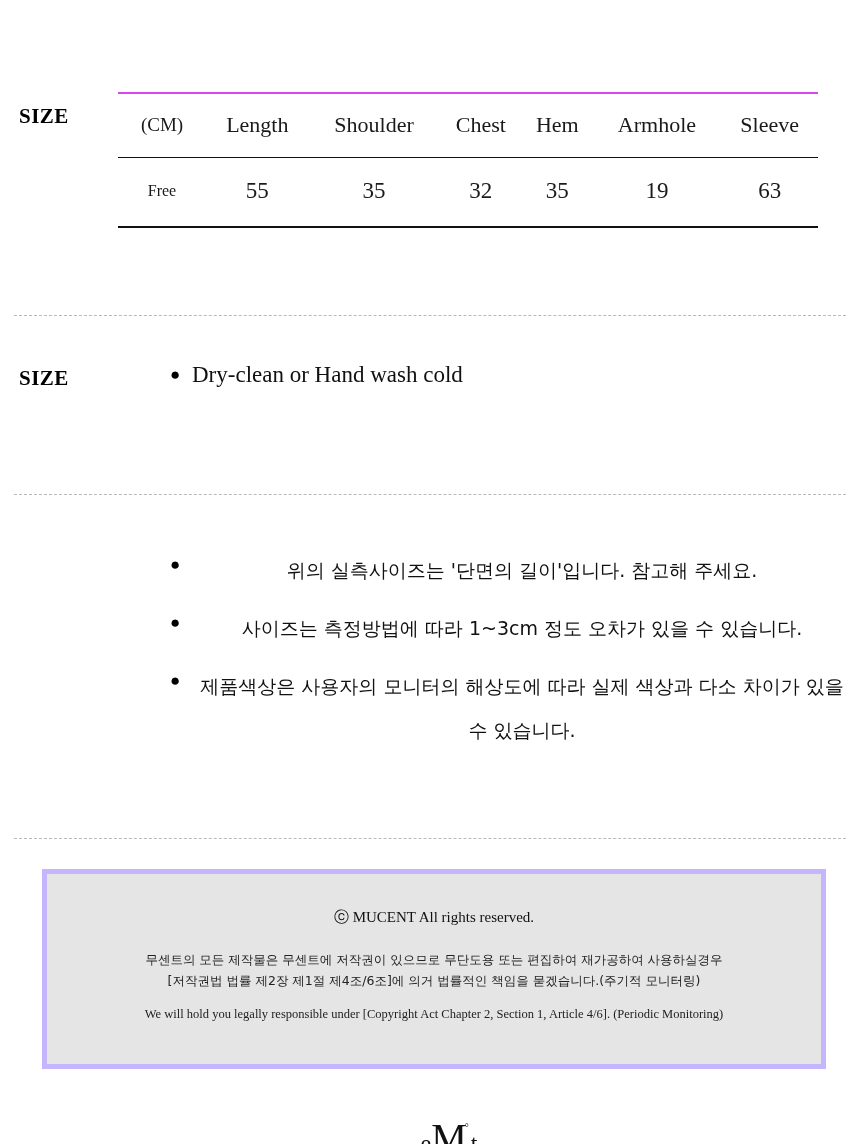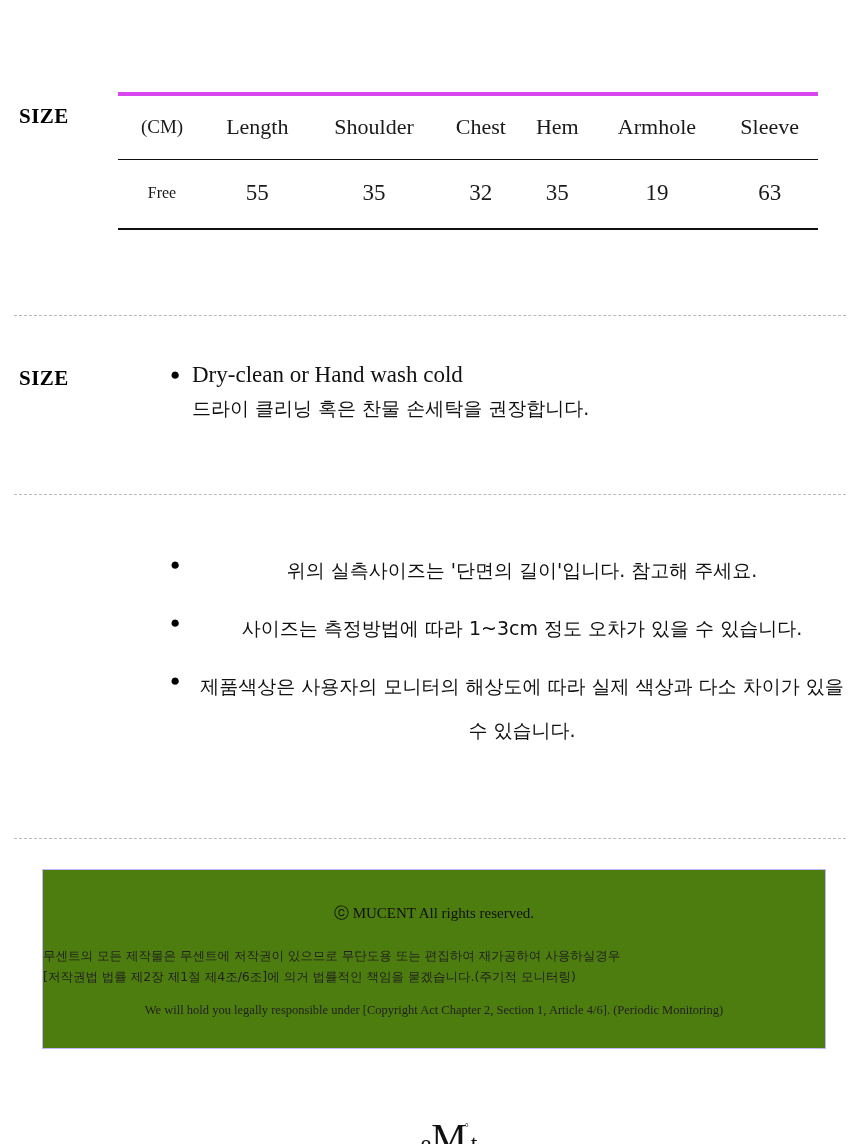--- a/index.html
+++ b/index.html
@@ -45,21 +45,21 @@
     width: 700px;
     border-collapse: collapse;
     font-family: "Liberation Serif", serif;
   }
   table.size-table thead th {
     font-weight: normal;
     font-size: 22px;
     color: #1a1a1a;
     padding: 18px 0 19px 0;
     text-align: center;
-    border-top: 4px solid #d946ef;
+    border-top: 2px solid #d946ef;
     border-bottom: 1px solid #111;
   }
   table.size-table tbody td {
     font-size: 23px;
     color: #1a1a1a;
     text-align: center;
     padding: 20px 0 22px 0;
     border-bottom: 2px solid #111;
   }
   table.size-table thead th.col-unit { font-size: 19px; width: 88px; }
@@ -153,33 +153,33 @@
     color: #111;
     text-align: center;
   }
 
   
   .copyright-box {
     position: absolute;
     left: 42px;
     top: 869px;
     width: 784px;
-    height: 180px;
-    border: 1px solid #c4b5fd;
-    background: #4d7c0f;
+    height: 200px;
+    border: 5px solid #c4b5fd;
+    background: #e5e5e5;
   }
   .cr-title {
     text-align: center;
     font-family: "Liberation Serif", serif;
     font-size: 15px;
     color: #111;
     margin-top: 34px;
   }
   .cr-kr {
-    text-align: left;
+    text-align: center;
     font-family: "DejaVu Sans", sans-serif;
     font-size: 12.5px;
     line-height: 21px;
     color: #222;
     margin-top: 22px;
   }
   .cr-en {
     text-align: center;
     font-family: "Liberation Serif", serif;
     font-size: 12.5px;
@@ -245,21 +245,20 @@
 
 <div class="divider d1"></div>
 
 <div class="care-section">
   <div class="care-label">SIZE</div>
   <div class="care-list">
     <div class="bullet-row">
       <span class="bullet-dot">●</span>
       <span class="bullet-body">
         <div class="care-en">Dry-clean or Hand wash cold</div>
-        <div class="care-kr">드라이 클리닝 혹은 찬물 손세탁을 권장합니다.</div>
       </span>
     </div>
   </div>
 </div>
 
 <div class="divider d2"></div>
 
 <div class="notes-section">
   <div class="note-row">
     <span class="note-dot">●</span>

